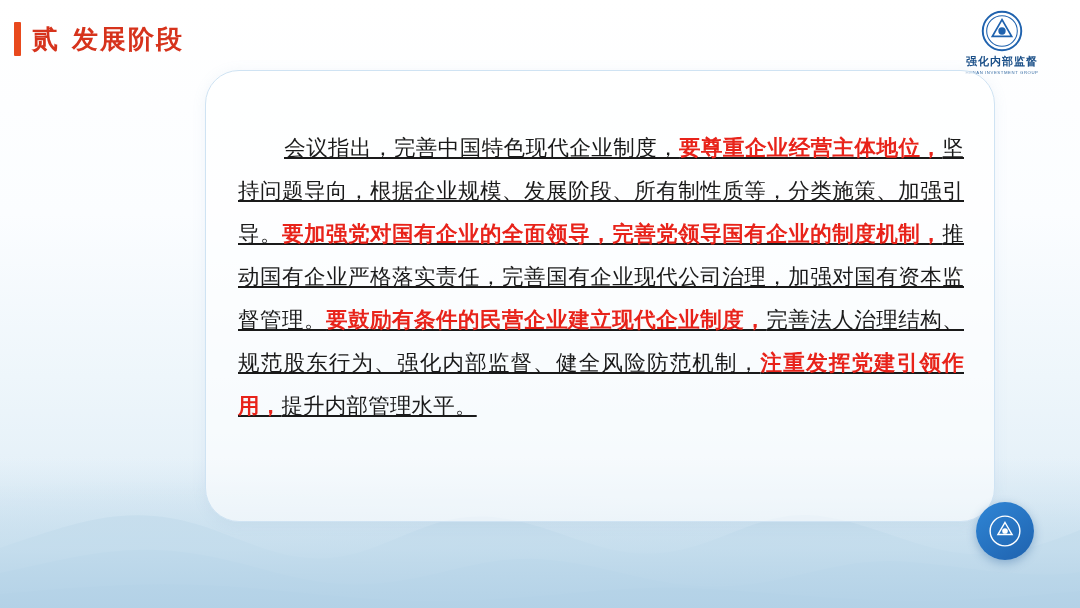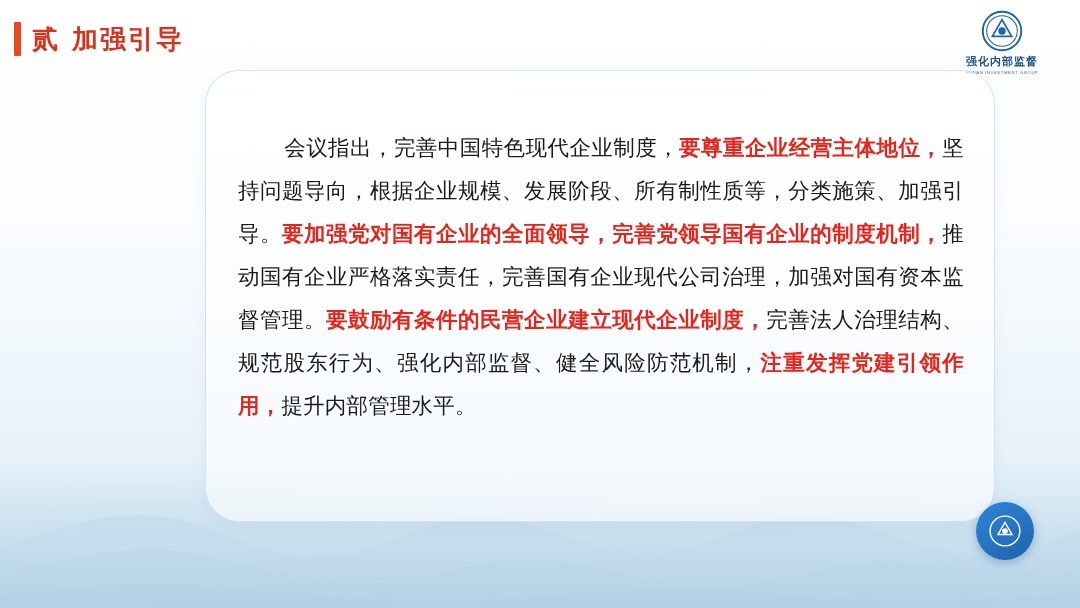--- a/index.html
+++ b/index.html
@@ -119,20 +119,21 @@
   .body-text {
     position: absolute;
     left: 32px;
     top: 56px;
     width: 726px;
     font-size: 21.5px;
     line-height: 43px;
     color: #1a1a1a;
     text-align: justify;
     letter-spacing: 0.2px;
+    text-decoration: underline;
   }
   .body-text .indent {
     display: inline-block;
     width: 46px;
   }
   .hl {
     color: #e8231a;
     font-weight: bold;
   }
   
@@ -158,21 +159,21 @@
   <div class="mist mist-1"></div>
   <svg class="peaks" viewBox="0 0 1080 250" preserveAspectRatio="none">
     <path d="M0,250 L0,190 C60,170 110,150 170,160 C230,170 270,205 330,200 C390,195 430,150 500,160 C560,168 600,200 660,195 C720,190 760,150 820,158 C880,166 930,200 990,196 C1030,193 1060,180 1080,172 L1080,250 Z" fill="#b9d6e8" opacity="0.55"></path>
     <path d="M0,250 L0,215 C70,200 120,185 190,195 C260,205 300,230 370,226 C440,222 480,195 550,202 C620,209 660,232 730,228 C800,224 840,198 910,204 C970,209 1030,222 1080,214 L1080,250 Z" fill="#a8cbe2" opacity="0.6"></path>
     <path d="M0,250 L0,236 C90,228 160,222 250,230 C340,238 390,246 480,242 C570,238 620,226 710,231 C800,236 870,246 960,242 C1010,240 1050,236 1080,233 L1080,250 Z" fill="#97bfda" opacity="0.65"></path>
   </svg>
   <div class="mist mist-2"></div>
 
   <div class="section-bar"></div>
   <div class="section-index">贰</div>
-  <div class="section-title">加强引导</div>
+  <div class="section-title">发展阶段</div>
 
   <div class="logo">
     <div class="logo-mark">
       <svg viewBox="0 0 48 48" width="42" height="42">
         <circle cx="24" cy="24" r="22" fill="none" stroke="#1f62ae" stroke-width="2.2"></circle>
         <circle cx="24" cy="24" r="17.5" fill="none" stroke="#1f62ae" stroke-width="1.2"></circle>
         <path d="M24 11 L35 30 L13 30 Z" fill="none" stroke="#1f62ae" stroke-width="2"></path>
         <circle cx="24" cy="24" r="4.2" fill="#1f62ae"></circle>
       </svg>
     </div>

